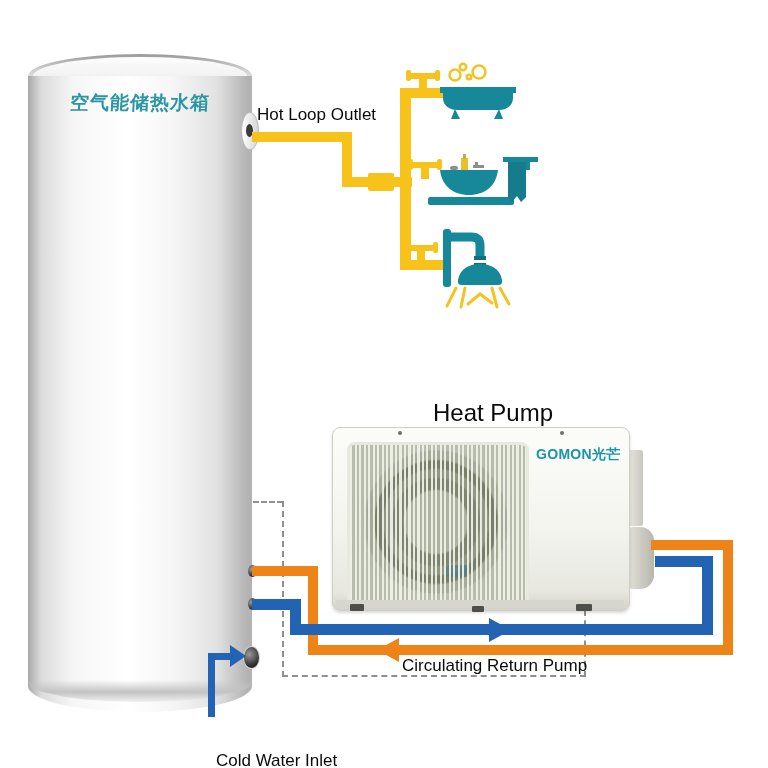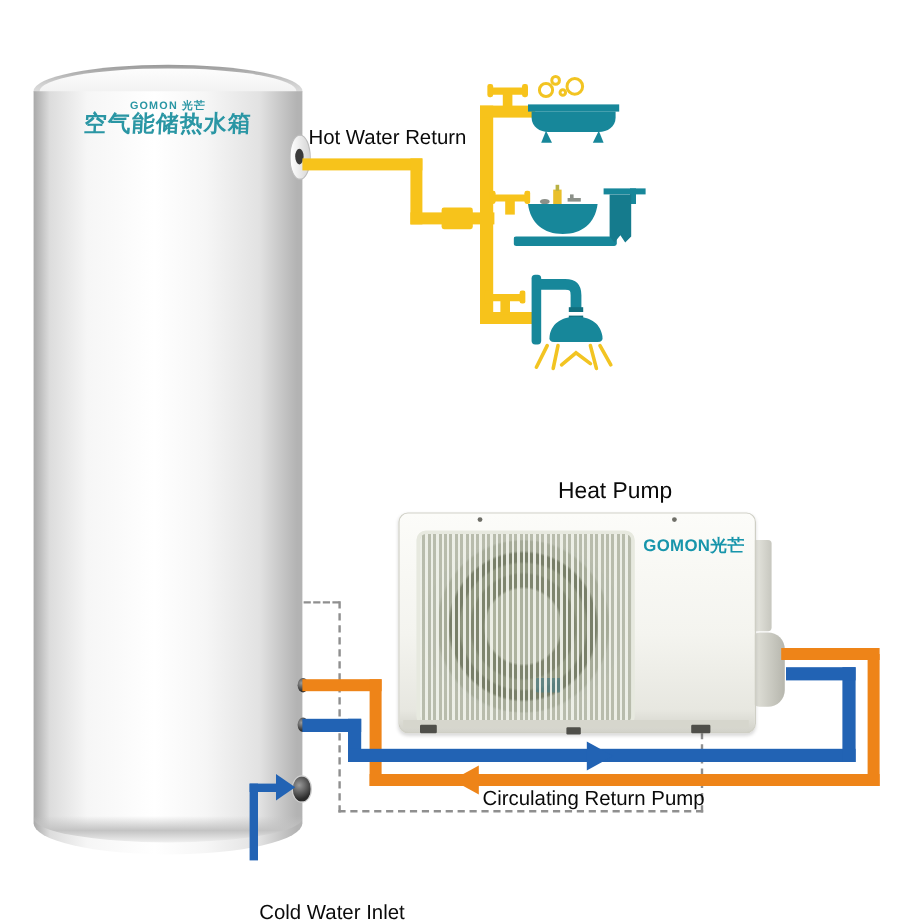--- a/index.html
+++ b/index.html
@@ -65,21 +65,20 @@
 </style>
 </head>
 <body>
 
 <div id="stage">
 
   <div class="abs tank-dome-outer"></div>
   <div class="abs tank-dome-inner"></div>
   <div class="abs tank-body"></div>
   <div class="abs tank-band"></div>
-  <div class="abs tank-brand">GOMON 光芒</div>
   <div class="abs tank-name">空气能储热水箱</div>
 
   <div class="abs flange"></div>
   <div class="abs flange-dot"></div>
   <div class="abs port port-orange"></div>
   <div class="abs port port-blue"></div>
   <div class="abs port port-cold"></div>
 
   <div class="abs dash-h" style="left:253px;top:501px;width:30px;"></div>
   <div class="abs dash-v" style="left:282px;top:501px;height:176px;"></div>
@@ -183,18 +182,18 @@
   <div class="abs bpipe" style="left:290px;top:599px;width:11px;height:36px;"></div>
   <div class="abs bpipe" style="left:290px;top:624px;width:423px;height:11px;"></div>
   <div class="abs bpipe" style="left:702px;top:556px;width:11px;height:79px;"></div>
   <div class="abs bpipe" style="left:655px;top:556px;width:58px;height:11px;"></div>
   <div class="abs tri" style="left:489px;top:618px;border-left:22px solid #2263b4;border-top:12px solid transparent;border-bottom:12px solid transparent;"></div>
 
   <div class="abs bpipe" style="left:208px;top:653px;width:24px;height:7px;"></div>
   <div class="abs bpipe" style="left:208px;top:653px;width:7px;height:64px;"></div>
   <div class="abs tri" style="left:230px;top:645px;border-left:16px solid #2263b4;border-top:11px solid transparent;border-bottom:11px solid transparent;"></div>
 
-  <div class="lbl" style="left:257px;top:105px;">Hot Water Return</div>
-  <div class="lbl" style="left:433px;top:399px;font-size:19px;margin-left:32px;">Heat Pump</div>
+  <div class="lbl" style="left:257px;top:105px;">Hot Loop Outlet</div>
+  <div class="lbl" style="left:433px;top:399px;font-size:24px;">Heat Pump</div>
   <div class="lbl" style="left:402px;top:656px;">Circulating Return Pump</div>
   <div class="lbl" style="left:216px;top:751px;">Cold Water Inlet</div>
 
 </div>
 
 </body></html>

